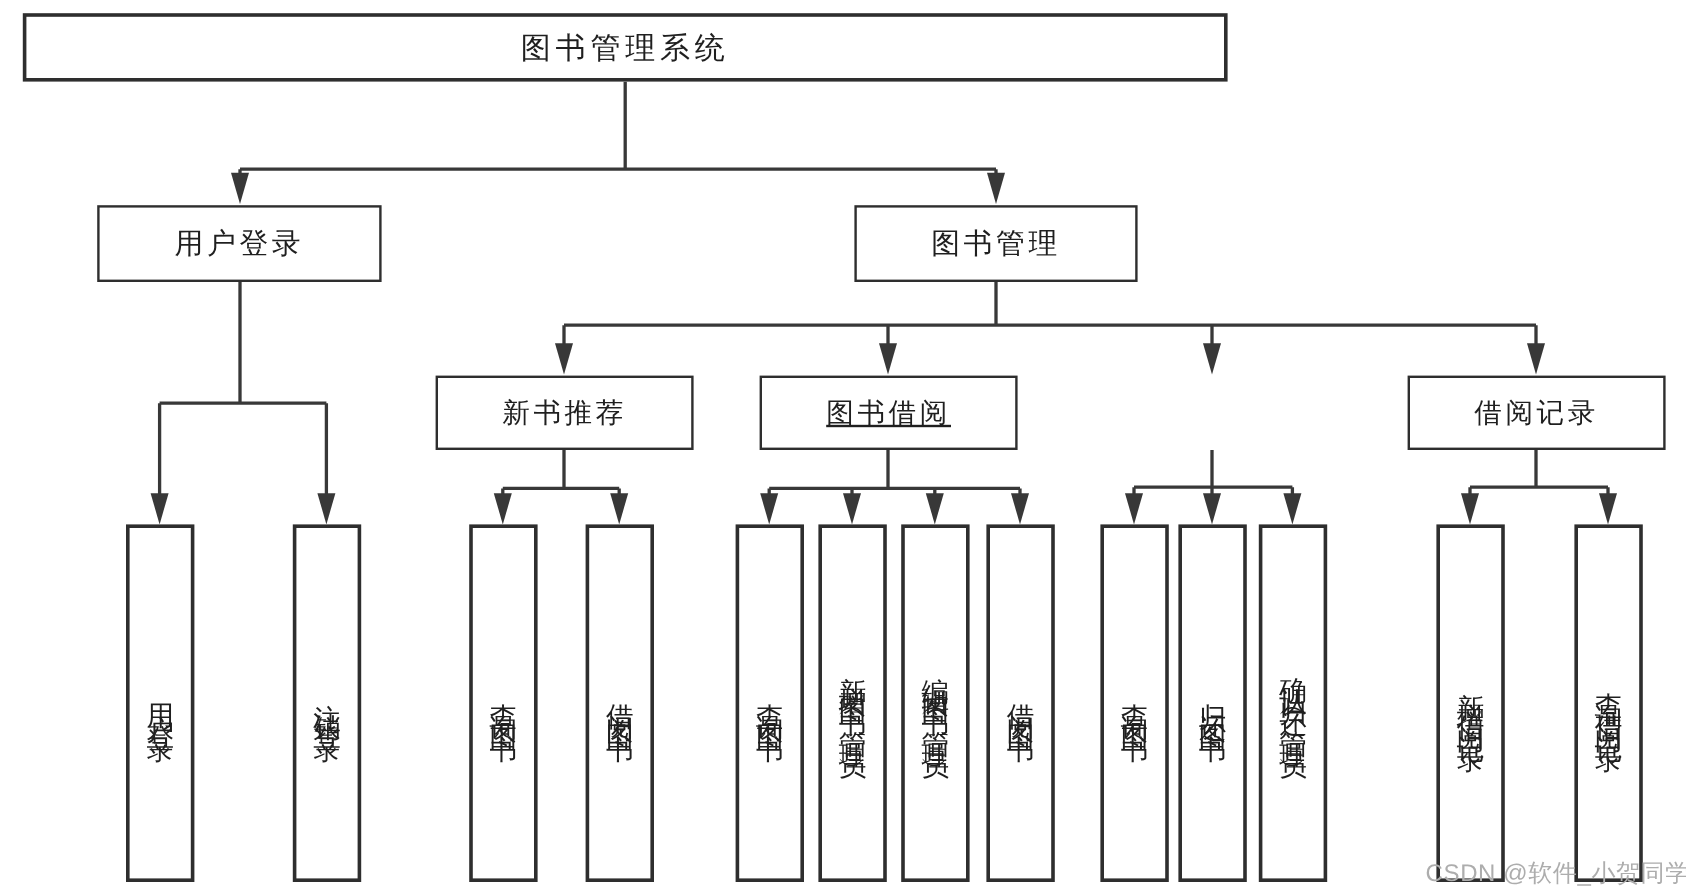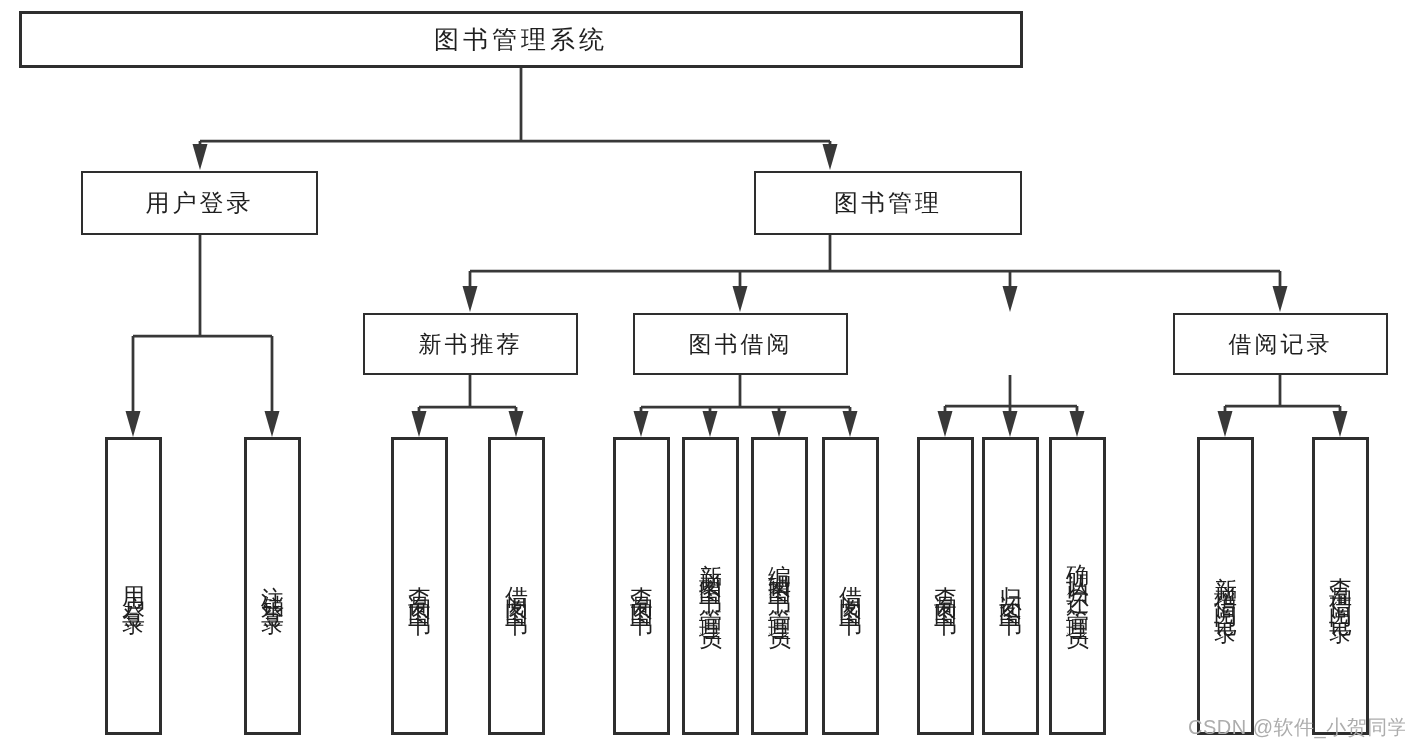--- a/index.html
+++ b/index.html
@@ -41,24 +41,24 @@
     justify-content: center;
     z-index: 2;
     white-space: nowrap;
   }
   #root-box {
     left: 19px; top: 11px; width: 1004px; height: 57px;
     font-size: 25px; letter-spacing: 4px; border-width: 3px;
   }
   .lvl2 { top: 171px; height: 64px; font-size: 24px; letter-spacing: 3px; }
   #user-login-box { left: 81px;  width: 237px; }
-  #book-mgmt-box  { left: 712px; width: 268px; margin-left: 42px; }
+  #book-mgmt-box  { left: 712px; width: 236px; }
   .lvl3 { top: 313px; width: 215px; height: 62px; font-size: 23px; letter-spacing: 3px; }
   #new-book-box   { left: 363px; }
-  #borrowing-box  { left: 633px; }
+  #borrowing-box  { left: 633px; text-decoration: underline; }
   #current-box    { left: 903px; }
   #records-box    { left: 1173px; }
   .vbox {
     top: 437px; width: 57px; height: 298px;
     font-size: 23px; border-width: 3px;
   }
   .vtext {
     writing-mode: vertical-rl;
     letter-spacing: 9px;
     line-height: 1;

